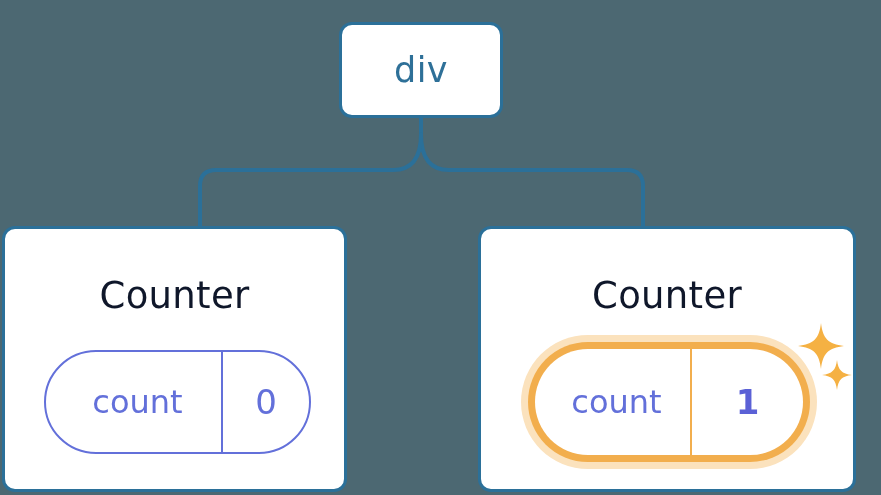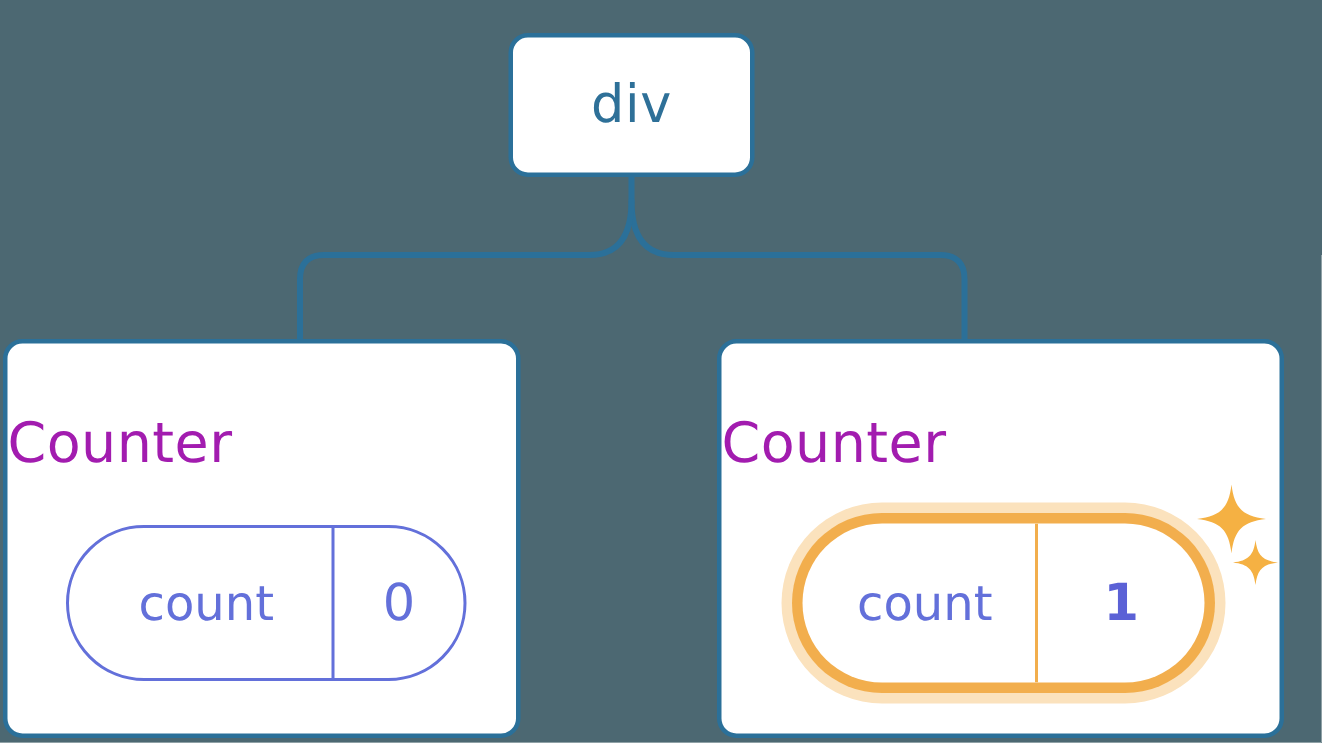--- a/index.html
+++ b/index.html
@@ -66,21 +66,22 @@
     top: 226px;
     width: 378px;
     height: 266px;
   }
 
   .node-title {
     position: absolute;
     left: 0;
     right: 0;
     top: 48px;
-    color: #a21caf;
+    text-align: center;
+    color: #0f172a;
     font-size: 37px;
     line-height: 1;
     letter-spacing: 0.3px;
   }
 
   
   .pill-wrap {
     position: absolute;
   }
   #pill-wrap-left {

